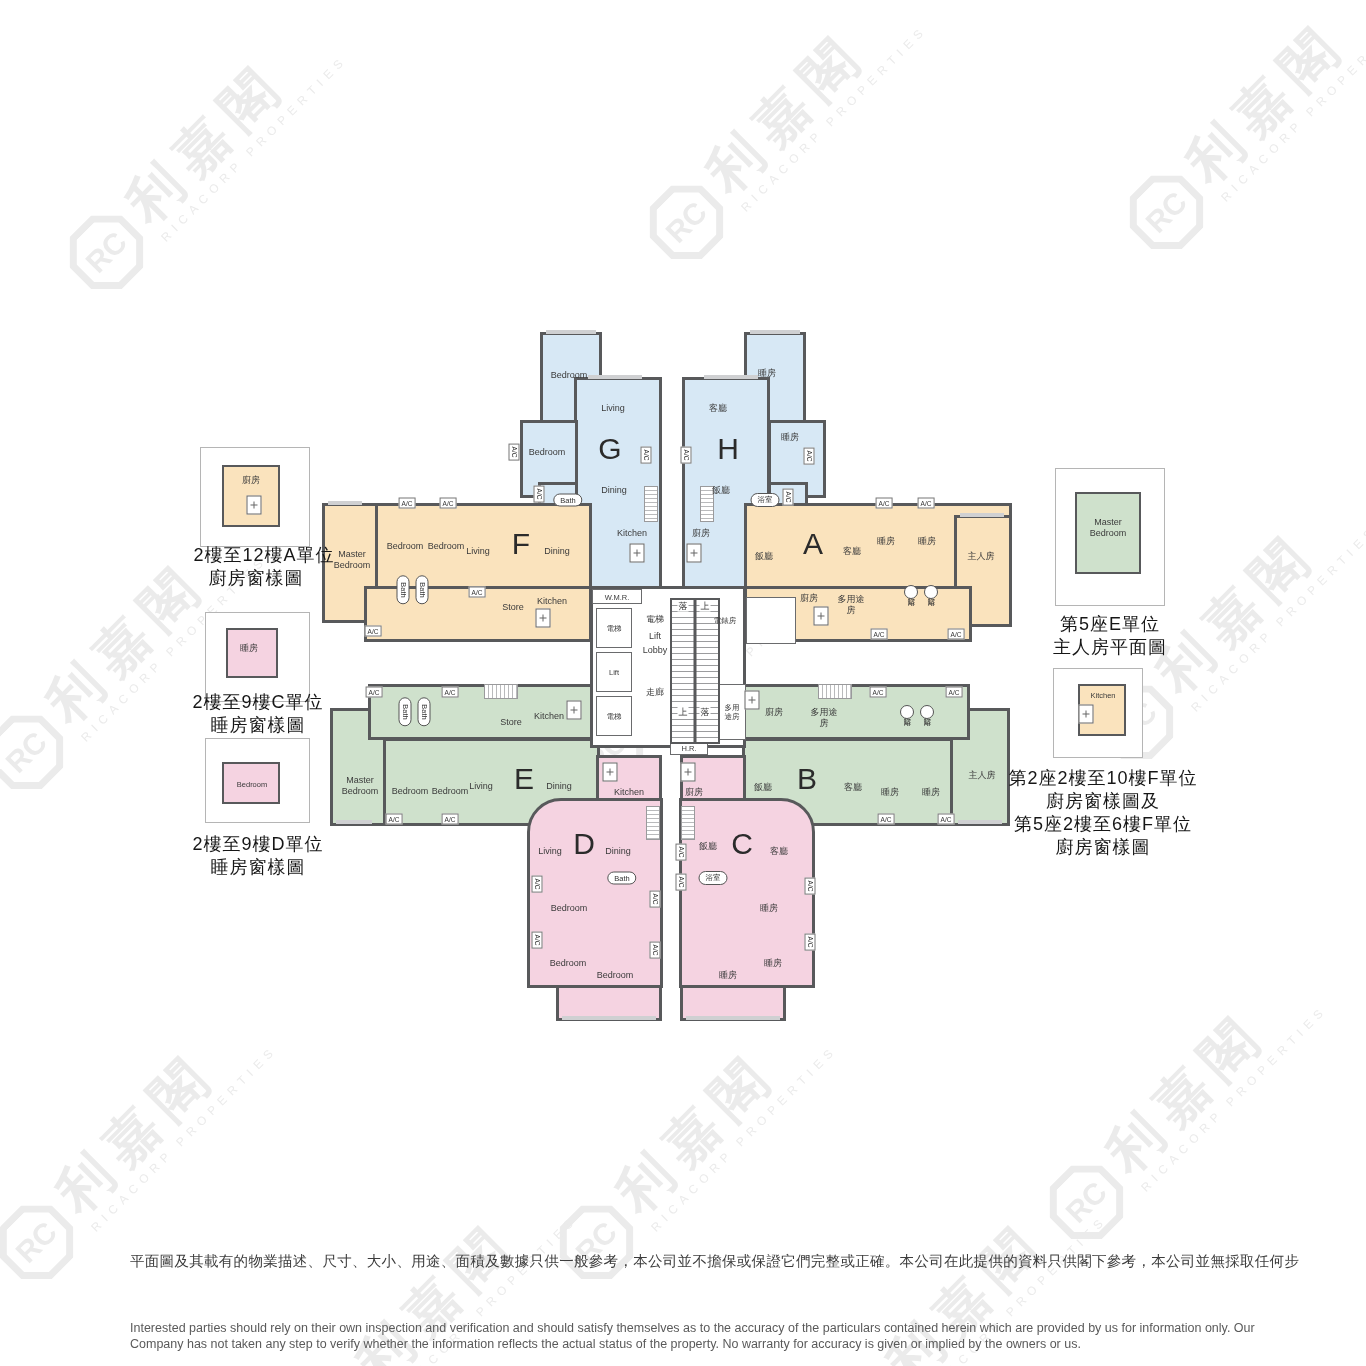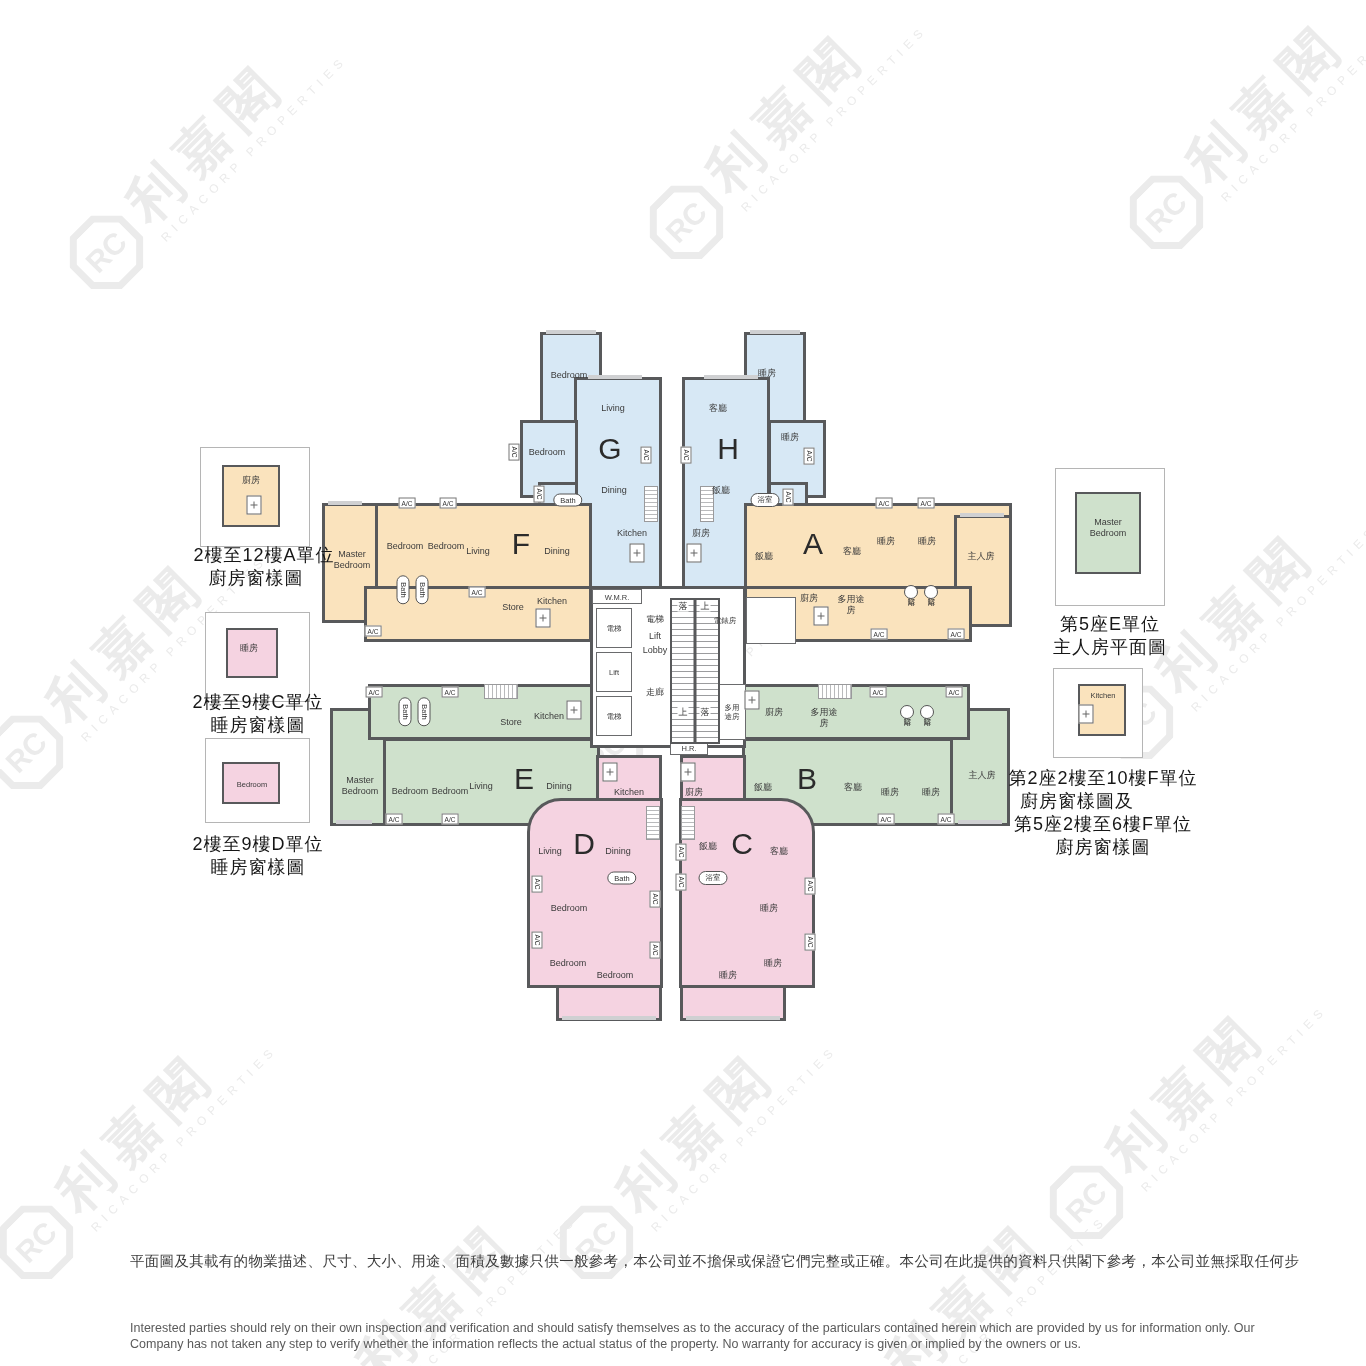--- a/index.html
+++ b/index.html
@@ -378,20 +378,20 @@
   <div class="dshape green" style="left:1075px;top:492px;width:66px;height:82px"></div>
   <div class="lbl wrap" style="left:1108px;top:528px;width:52px">Master Bedroom</div>
   <div class="cap" style="left:1110px;top:612px">第5座E單位</div>
   <div class="cap" style="left:1110px;top:635px">主人房平面圖</div>
 
   <div class="diag" style="left:1053px;top:668px;width:90px;height:90px"></div>
   <div class="dshape orange" style="left:1078px;top:684px;width:48px;height:52px"></div>
   <div class="sink" style="left:1086px;top:714px"></div>
   <div class="lbl sm" style="left:1103px;top:695px">Kitchen</div>
   <div class="cap" style="left:1103px;top:766px">第2座2樓至10樓F單位</div>
-  <div class="cap" style="left:1077px;top:789px">廚房窗樣圖及</div>
+  <div class="cap" style="left:1103px;top:789px">廚房窗樣圖及</div>
   <div class="cap" style="left:1103px;top:812px">第5座2樓至6樓F單位</div>
   <div class="cap" style="left:1103px;top:835px">廚房窗樣圖</div>
 
   <div class="dis-zh" style="top:1252px">平面圖及其載有的物業描述、尺寸、大小、用途、面積及數據只供一般參考，本公司並不擔保或保證它們完整或正確。本公司在此提供的資料只供閣下參考，本公司並無採取任何步</div>
   <div class="dis-en" style="top:1337px">Company has not taken any step to verify whether the information reflects the actual status of the property.  No warranty for accuracy is given or implied by the owners or us.</div>
   <div class="dis-en" style="top:1321px">Interested parties should rely on their own inspection and verification and should satisfy themselves as to the accuracy of the particulars contained herein which are provided by us for information only.  Our</div>
 </div>
 
 </body></html>

